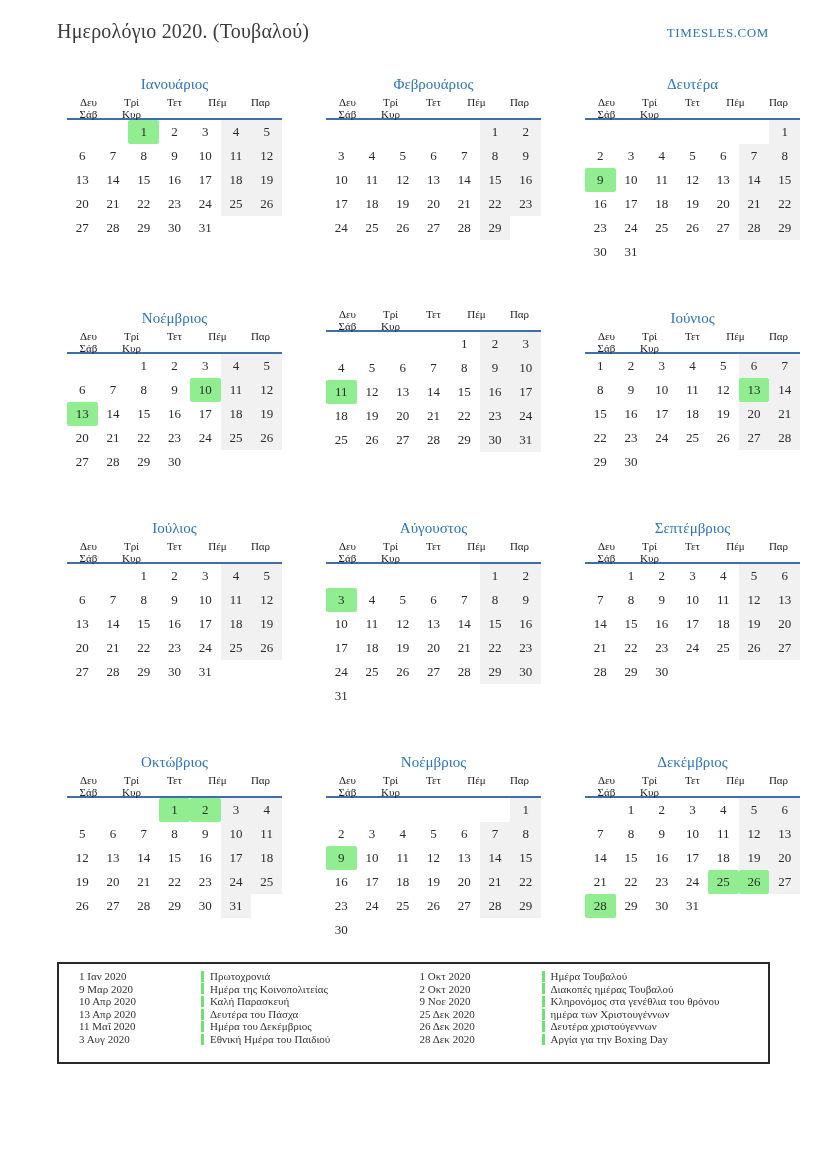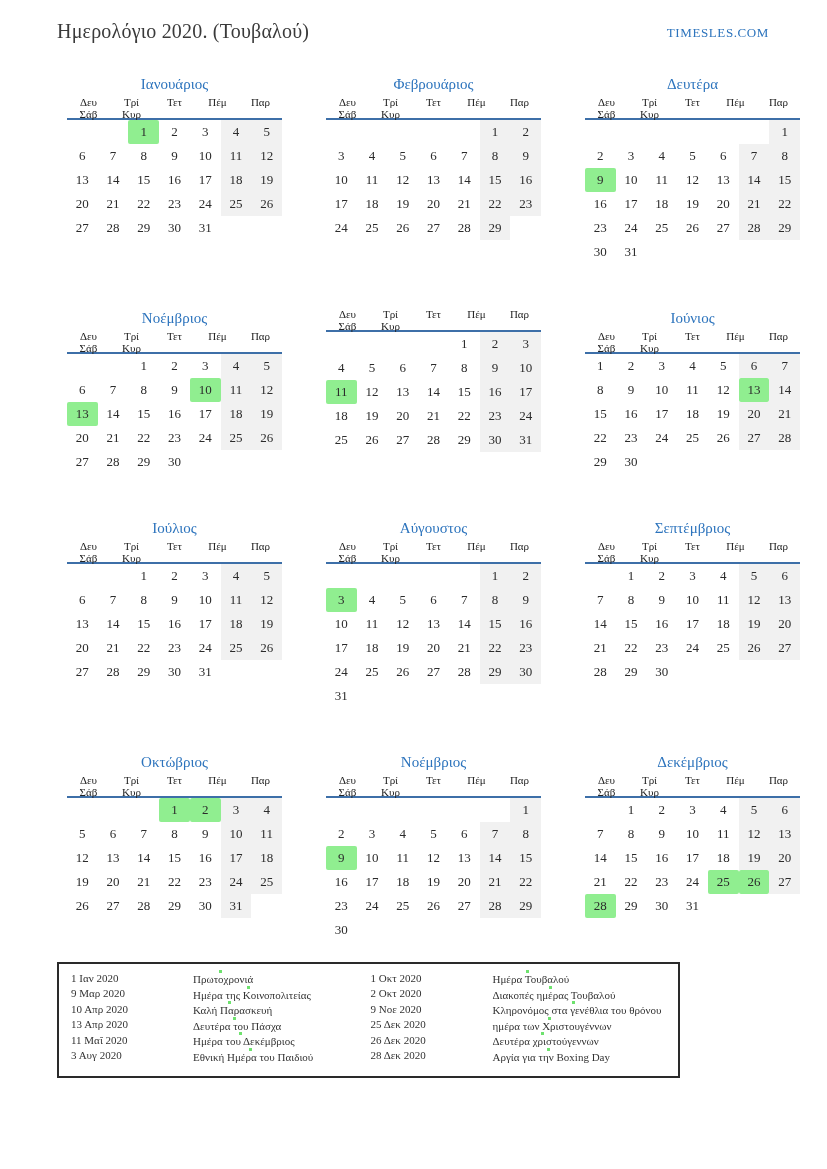--- a/index.html
+++ b/index.html
@@ -61,33 +61,33 @@
     grid-auto-rows: 24px;
   }
   .cell {
     display: flex; align-items: center; justify-content: center;
     font-size: 13px; color: #2b2b2b;
   }
   .cell.weekend { background: var(--weekend); }
   .cell.holiday { background: var(--holiday); border-radius: 2px; }
   .legend {
     margin: 20px 0 0 57px;
-    width: 623px;
+    width: 713px;
     min-height: 102px;
     border: 2px solid var(--border);
     display: flex;
-    padding: 6px 8px 12px 12px;
+    padding: 6px 8px 12px 20px;
   }
   .legend-col { width: 50%; }
   .legend-row {
     display: flex; align-items: center;
     font-size: 11px; line-height: 12.6px; color: #333;
   }
   .l-date { width: 122px; flex: 0 0 122px; }
-  .l-name { display: flex; align-items: center; flex-direction: column; }
+  .l-name { display: flex; align-items: center; }
   .bar {
     display: inline-block; width: 3px; height: 11px;
     background: var(--legendbar); margin-right: 6px; flex: 0 0 3px;
   }
 </style>
 </head>
 <body>
 
 <div class="page">
   <div class="header">

